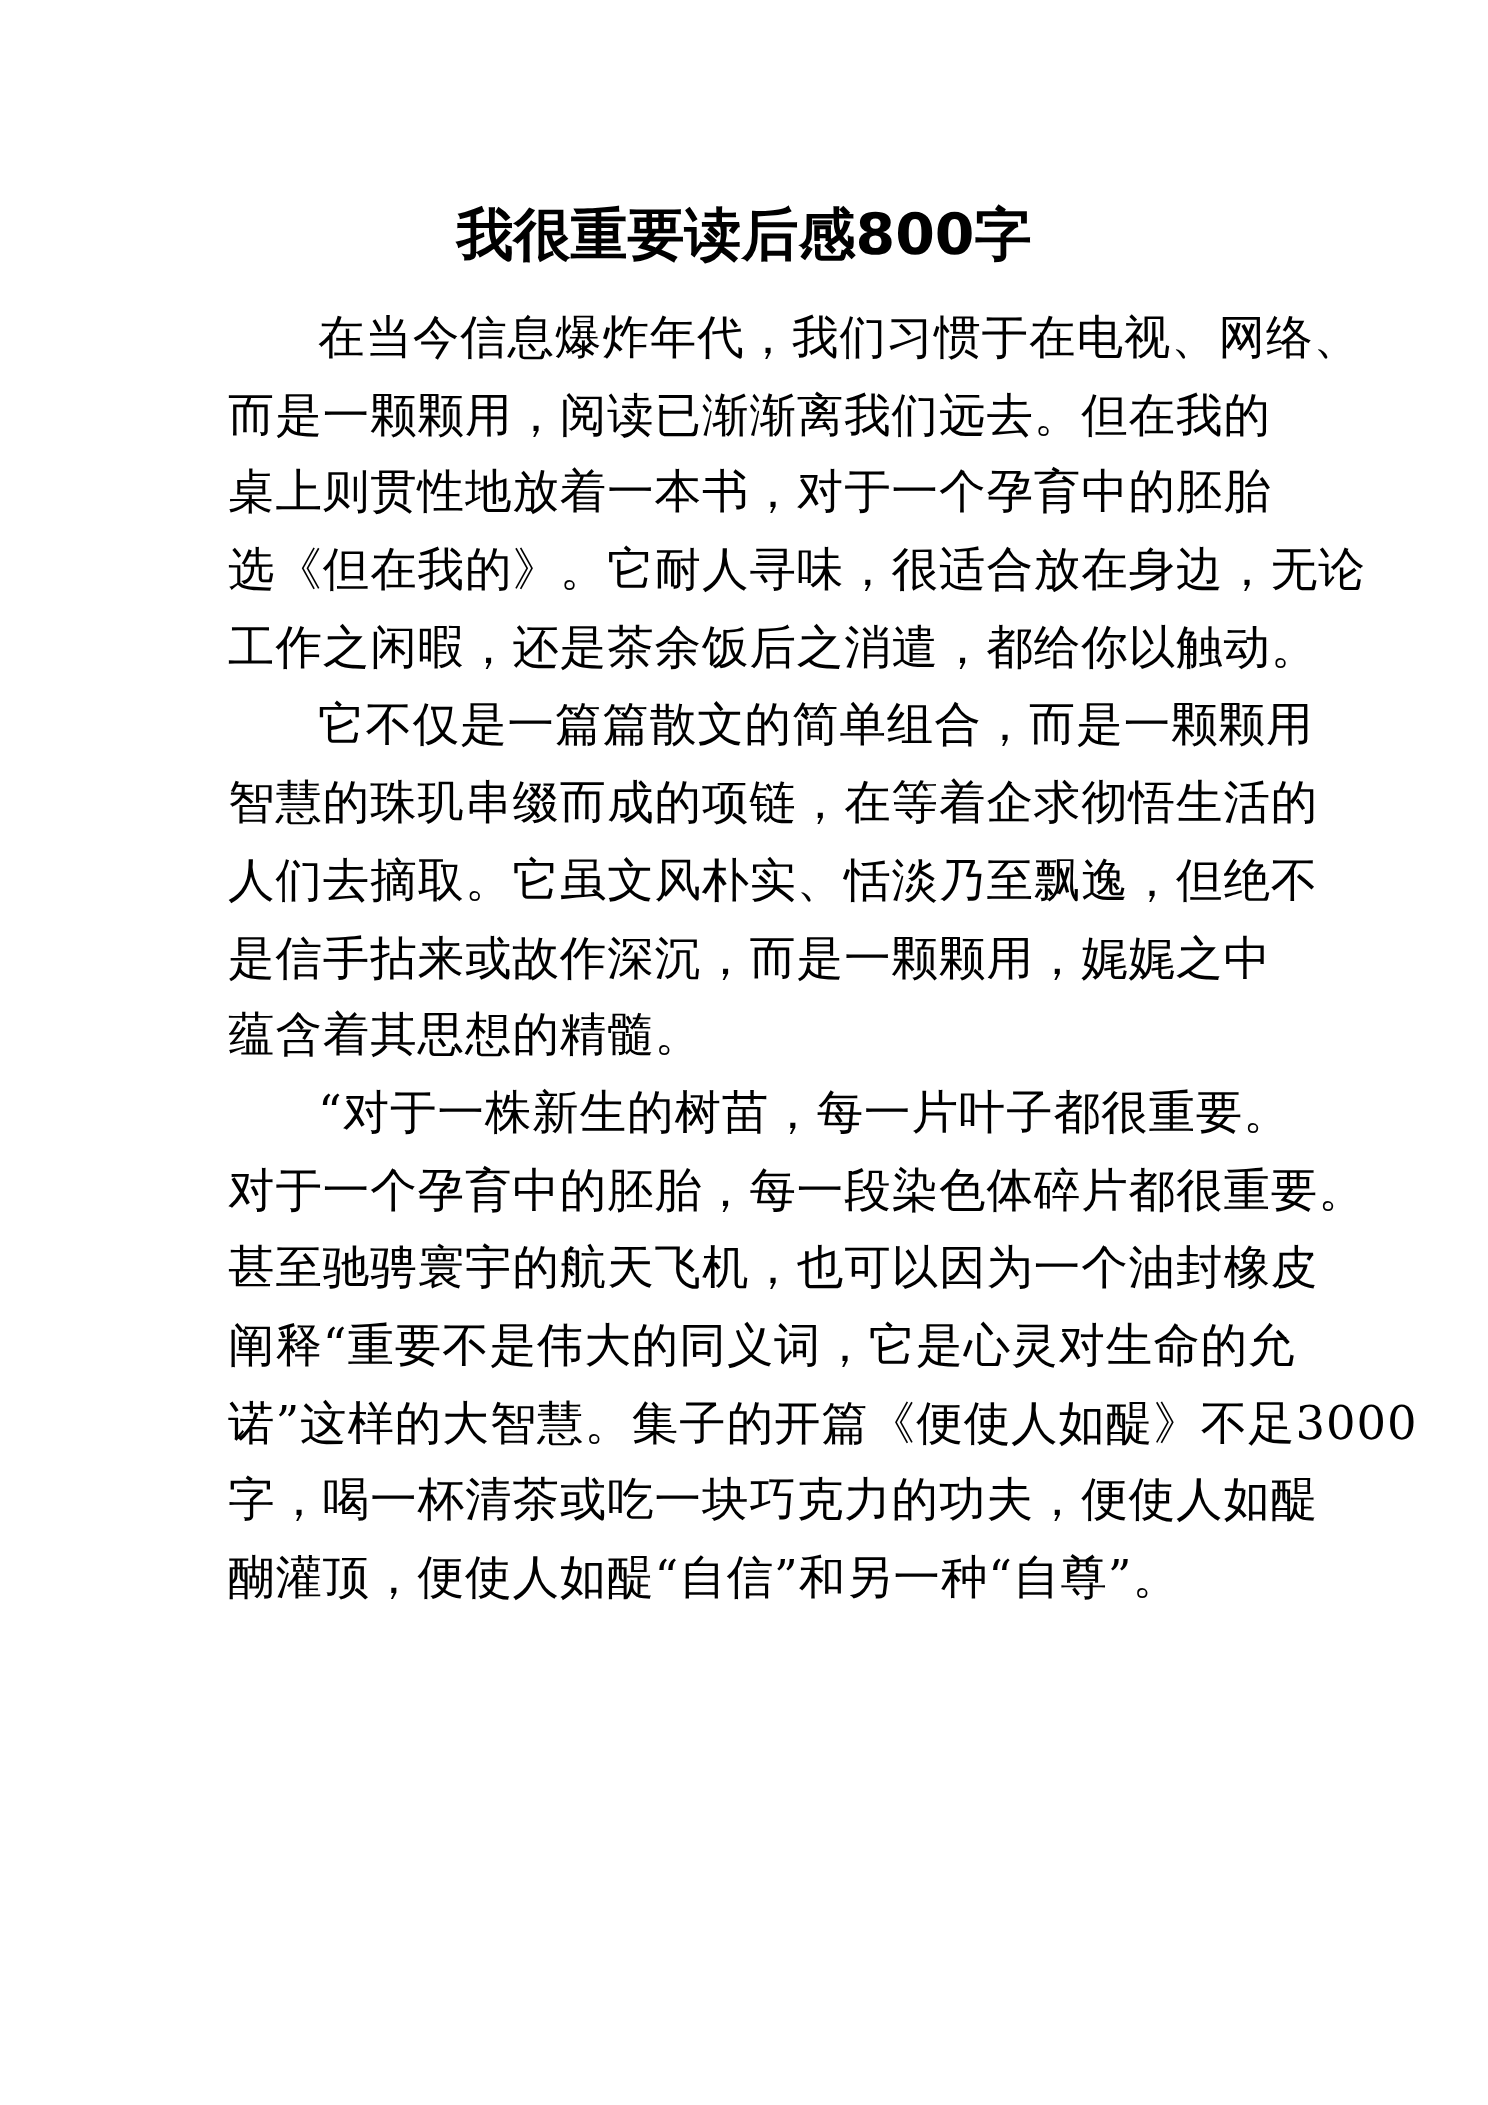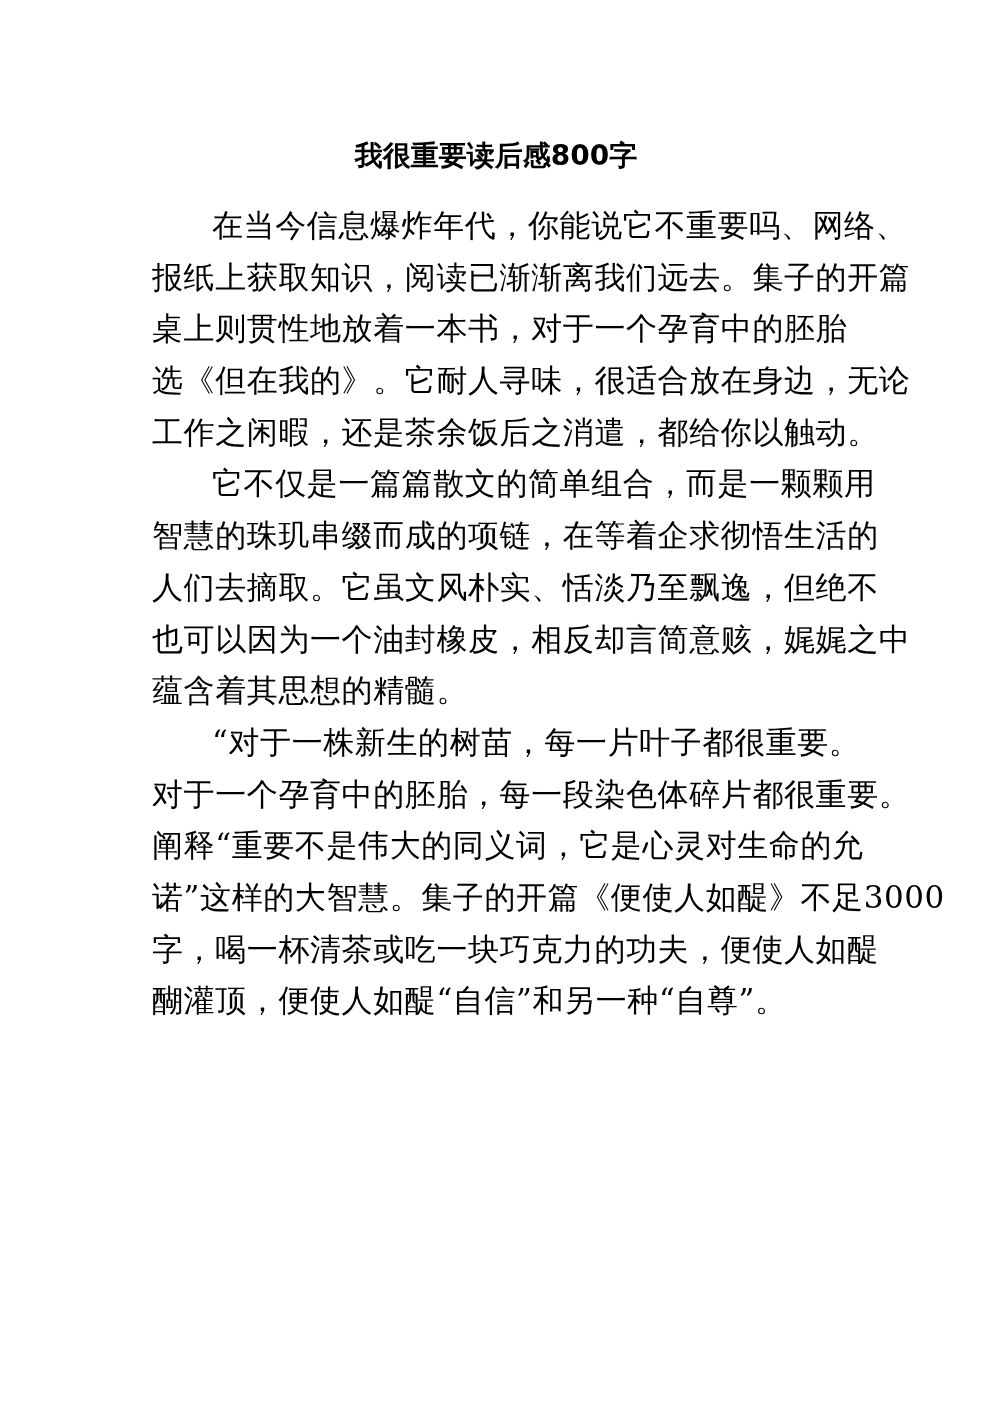--- a/index.html
+++ b/index.html
@@ -23,21 +23,21 @@
       background: #ffffff;
     }
     .title {
       position: absolute;
       left: 0;
       top: 132px;
       width: 992px;
       text-align: center;
       font-family: "DejaVu Sans", "Liberation Sans", sans-serif;
       font-weight: bold;
-      font-size: 28px;
+      font-size: 38px;
       line-height: 48px;
       letter-spacing: 0px;
       white-space: nowrap;
     }
     .body-text {
       position: absolute;
       left: 152px;
       top: 200px;
       width: 700px;
       font-family: "DejaVu Serif", "Liberation Serif", serif;
@@ -55,35 +55,36 @@
     }
   </style>
 </head>
 <body>
 
 <div class="page">
   <div class="title">我很重要读后感800字</div>
 
   <div class="body-text">
     <div>
-      <span class="line indent">在当今信息爆炸年代，你能说它不重要吗、网络、</span>
-      <span class="line">报纸上获取知识，阅读已渐渐离我们远去。集子的开篇</span>
+      <span class="line indent">在当今信息爆炸年代，我们习惯于在电视、网络、</span>
+      <span class="line">而是一颗颗用，阅读已渐渐离我们远去。但在我的</span>
       <span class="line">桌上则贯性地放着一本书，对于一个孕育中的胚胎</span>
       <span class="line">选《但在我的》。它耐人寻味，很适合放在身边，无论</span>
       <span class="line">工作之闲暇，还是茶余饭后之消遣，都给你以触动。</span>
     </div>
     <div>
       <span class="line indent">它不仅是一篇篇散文的简单组合，而是一颗颗用</span>
       <span class="line">智慧的珠玑串缀而成的项链，在等着企求彻悟生活的</span>
       <span class="line">人们去摘取。它虽文风朴实、恬淡乃至飘逸，但绝不</span>
-      <span class="line">也可以因为一个油封橡皮，相反却言简意赅，娓娓之中</span>
+      <span class="line">是信手拈来或故作深沉，而是一颗颗用，娓娓之中</span>
       <span class="line">蕴含着其思想的精髓。</span>
     </div>
     <div>
       <span class="line indent">“对于一株新生的树苗，每一片叶子都很重要。</span>
       <span class="line">对于一个孕育中的胚胎，每一段染色体碎片都很重要。</span>
+      <span class="line">甚至驰骋寰宇的航天飞机，也可以因为一个油封橡皮</span>
       <span class="line">阐释“重要不是伟大的同义词，它是心灵对生命的允</span>
       <span class="line">诺”这样的大智慧。集子的开篇《便使人如醍》不足3000</span>
       <span class="line">字，喝一杯清茶或吃一块巧克力的功夫，便使人如醍</span>
       <span class="line">醐灌顶，便使人如醍“自信”和另一种“自尊”。</span>
     </div>
   </div>
 </div>
 
 </body></html>

